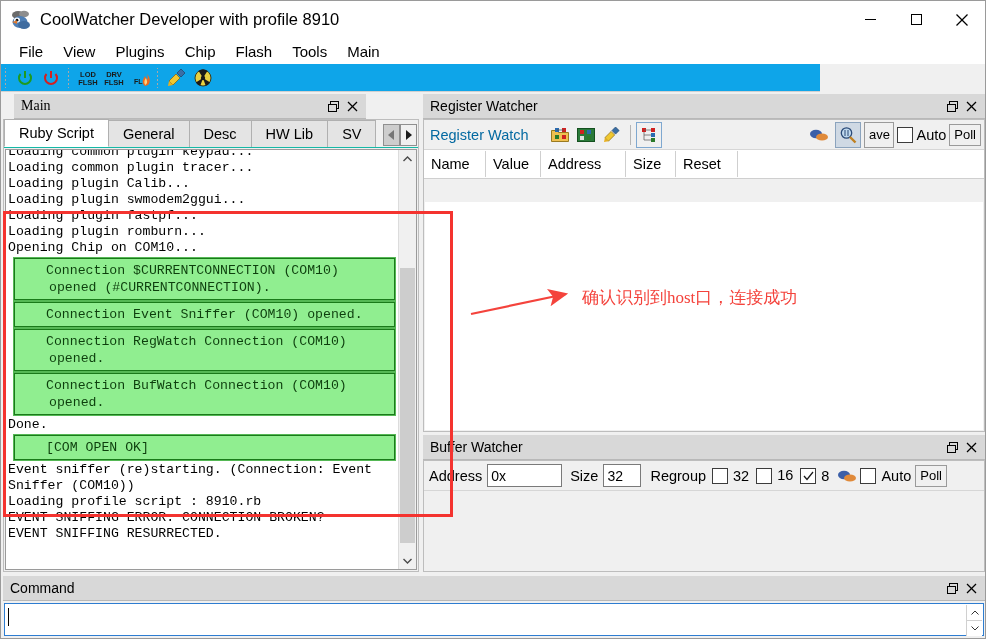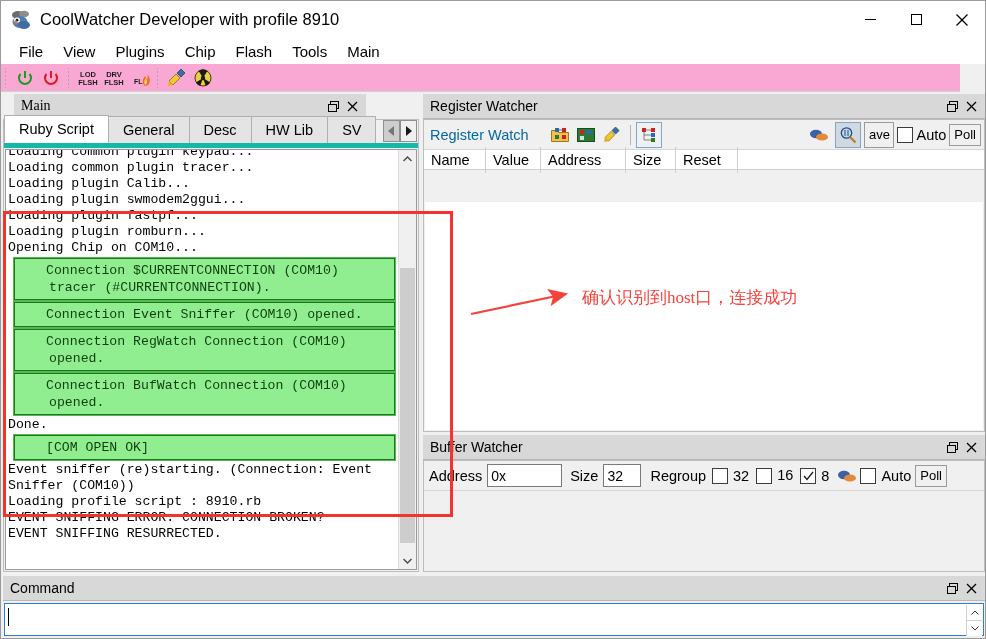--- a/index.html
+++ b/index.html
@@ -43,22 +43,22 @@
   .menubar {
     position: absolute; left: 0; top: 37px; width: 984px; height: 26px;
     background: #ffffff; display: flex; align-items: center; padding-left: 8px;
   }
   .menu-item {
     font-size: 15px; color: #000; padding: 2px 10px; white-space: nowrap;
   }
 
   
   .toolbar {
-    position: absolute; left: 0; top: 63px; width: 959px; height: 28px;
-    background: #f9a8d4; border-bottom: 1px solid #d0d0d0;
+    position: absolute; left: 0; top: 63px; width: 819px; height: 28px;
+    background: #0ea5e9; border-bottom: 1px solid #d0d0d0;
     display: flex; align-items: center;
   }
   .grip {
     width: 7px; height: 20px; margin: 0 2px; flex: 0 0 auto;
     background-image: radial-gradient(#a8a8a8 40%, transparent 41%);
     background-size: 3px 4px; background-position: 1px 2px;
     background-repeat: repeat-y;
   }
   .tb-btn {
     width: 24px; height: 24px; margin: 0 1px; flex: 0 0 auto;
@@ -75,21 +75,21 @@
   .cap-btns { margin-left: auto; display: flex; align-items: center; padding-right: 6px; }
   .cap-btn { width: 16px; height: 16px; display: flex; align-items: center; justify-content: center; margin-left: 3px; }
 
   
   .main-panel {
     position: absolute; left: 2px; top: 93px; width: 416px; height: 478px;
     background: #f0f0f0; border: 1px solid #bdbdbd;
   }
   .tabstrip {
     height: 28px; background: #f0f0f0; display: flex; align-items: flex-end;
-    position: relative; border-bottom: 5px solid #14b8a6;
+    position: relative; border-bottom: 1px solid #14b8a6;
   }
   .tab {
     height: 27px; padding: 0 14px; display: flex; align-items: center;
     font-size: 14.5px; color: #000; background: #e4e4e4;
     border: 1px solid #b0b0b0; border-bottom: none; margin-right: -1px;
     white-space: nowrap;
   }
   .tab.active {
     background: #ffffff; height: 28px; font-weight: normal;
     border-bottom: 1px solid #ffffff; position: relative; z-index: 3;
@@ -160,21 +160,21 @@
   .small-btn {
     height: 22px; padding: 12px 3px; display: flex; align-items: center; justify-content: center;
     font-size: 13px; background: #f0f0f0; border: 1px solid #9a9a9a; color: #000;
     white-space: nowrap; overflow: hidden;
   }
   .chkbox {
     width: 16px; height: 16px; background: #fff; border: 1px solid #3c3c3c;
     display: inline-flex; align-items: center; justify-content: center; flex: 0 0 auto;
   }
   .grid-head {
-    height: 20px; background: #ffffff; display: flex; align-items: center;
+    height: 29px; background: #ffffff; display: flex; align-items: center;
     border-bottom: 1px solid #cfcfcf;
   }
   .gh-cell {
     font-size: 14.5px; color: #000; padding-left: 7px; height: 26px;
     display: flex; align-items: center; border-right: 1px solid #cfcfcf;
   }
   .grid-body { background: #ffffff; position: absolute; left: 1px; right: 1px; top: 82px; bottom: 1px; }
 
   
   .buf-panel {
@@ -370,21 +370,21 @@
         <div class="log-inner" style="top:-6px;">
           <div class="log-line">Loading common plugin keypad...</div>
           <div class="log-line">Loading common plugin tracer...</div>
           <div class="log-line">Loading plugin Calib...</div>
           <div class="log-line">Loading plugin swmodem2ggui...</div>
           <div class="log-line">Loading plugin fastpf...</div>
           <div class="log-line">Loading plugin romburn...</div>
           <div class="log-line">Opening Chip on COM10...</div>
 
           <div class="msgbox">
-            <div class="txt"><span class="ok-ico"></span><span>Connection $CURRENTCONNECTION (COM10) tracer (#CURRENTCONNECTION).</span></div>
+            <div class="txt"><span class="ok-ico"></span><span>Connection $CURRENTCONNECTION (COM10) opened (#CURRENTCONNECTION).</span></div>
           </div>
 
           <div class="msgbox">
             <div class="txt"><span class="ok-ico"></span><span>Connection Event Sniffer (COM10) opened.</span></div>
           </div>
 
           <div class="msgbox">
             <div class="txt"><span class="ok-ico"></span><span>Connection RegWatch Connection (COM10) opened.</span></div>
           </div>
 

